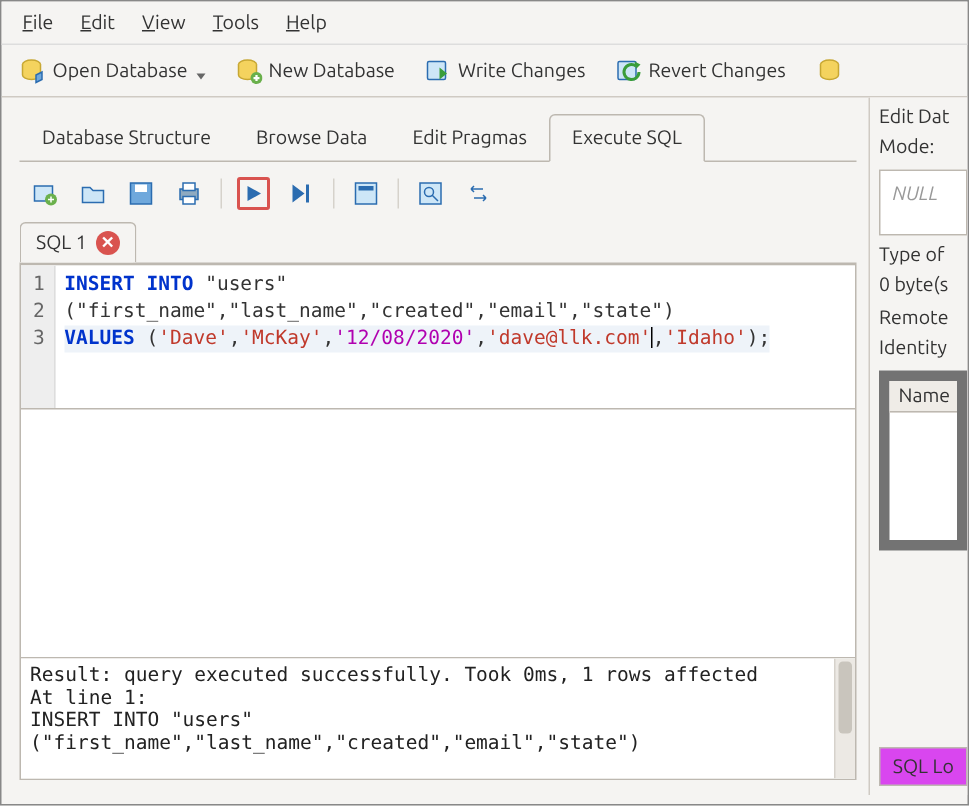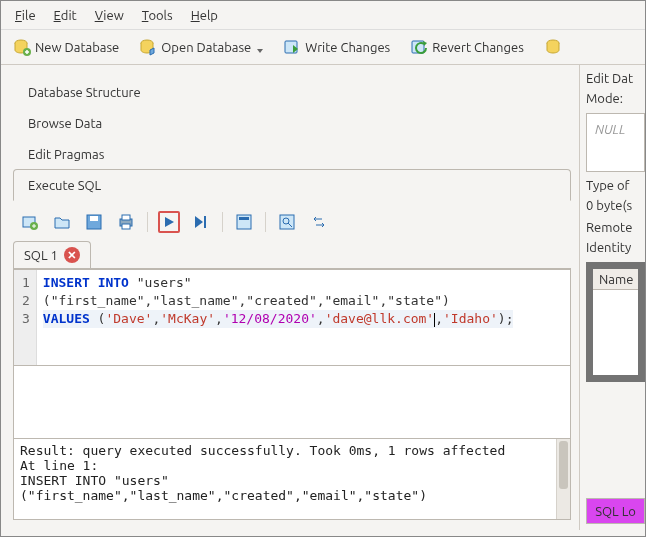--- a/index.html
+++ b/index.html
@@ -66,21 +66,20 @@
     overflow: hidden;
     background: #f5f4f2;
     display: flex;
     flex-direction: column;
     gap: 6px;
   }
   
   .tabs {
     display: flex;
     border-bottom: 1px solid #bdb8b0;
-    flex-direction: column;
   }
   .tab {
     padding: 8px 14px;
     border: 1px solid transparent;
     border-bottom: none;
     border-top-left-radius: 4px;
     border-top-right-radius: 4px;
     cursor: default;
     color: #333;
     position: relative;
@@ -193,21 +192,21 @@
   }
   .scrollbar-v .thumb {
     position:absolute; left:2px; right:2px; top:2px; height:48px;
     background:#c9c5bd; border-radius:3px;
   }
   
   .r-label { font-size:13px; color:#333; white-space:nowrap; }
   .null-box {
     border:1px solid #bdb8b0; background:#fff;
     padding:8px; color:#999; font-style:italic;
-    margin-top:2px; height:59px; overflow:hidden;
+    margin-top:2px; height:44px; overflow:hidden;
   }
   .r-btn {
     border:1px solid #bdb8b0; background:#d946ef;
     padding:5px 6px; text-align:center; margin-top:auto;
     white-space:nowrap; overflow:hidden;
   }
   .name-box { border:7px solid #737373; background:#fff; height:120px; margin-top:2px;}
   .name-head { background:#efece7; border-bottom:1px solid #bdb8b0; padding:3px 6px;}
 </style>
 </head>
@@ -219,33 +218,33 @@
   <div class="menu-item"><span class="mn">V</span>iew</div>
   <div class="menu-item"><span class="mn">T</span>ools</div>
   <div class="menu-item"><span class="mn">H</span>elp</div>
 </div>
 
 <div class="toolbar">
   <div class="tbtn">
     <svg width="18" height="18">
         <ellipse cx="8" cy="5" rx="6" ry="3" fill="#f4d35e" stroke="#c7a733"></ellipse>
         <path d="M2 5v7c0 1.6 2.7 3 6 3s6-1.4 6-3V5" fill="#f4d35e" stroke="#c7a733"></path>
+        <path d="M11 12l4-2v5l-4 2z" fill="#6fa8dc" stroke="#2b6cb0"></path>
+      </svg>
+    <span>Open Database</span>
+    <span class="dropdown-caret"></span>
+  </div>
+  <div class="tbtn">
+    <svg width="18" height="18">
+        <ellipse cx="8" cy="5" rx="6" ry="3" fill="#f4d35e" stroke="#c7a733"></ellipse>
+        <path d="M2 5v7c0 1.6 2.7 3 6 3s6-1.4 6-3V5" fill="#f4d35e" stroke="#c7a733"></path>
         <circle cx="14" cy="14" r="4" fill="#6ab04c"></circle>
         <path d="M14 12v4M12 14h4" stroke="#fff" stroke-width="1.5"></path>
       </svg>
     <span>New Database</span>
-  </div>
-  <div class="tbtn">
-    <svg width="18" height="18">
-        <ellipse cx="8" cy="5" rx="6" ry="3" fill="#f4d35e" stroke="#c7a733"></ellipse>
-        <path d="M2 5v7c0 1.6 2.7 3 6 3s6-1.4 6-3V5" fill="#f4d35e" stroke="#c7a733"></path>
-        <path d="M11 12l4-2v5l-4 2z" fill="#6fa8dc" stroke="#2b6cb0"></path>
-      </svg>
-    <span>Open Database</span>
-    <span class="dropdown-caret"></span>
   </div>
   <div class="tbtn">
     <svg width="18" height="18">
         <rect x="2" y="3" width="12" height="12" rx="1" fill="#cde6f7" stroke="#2b6cb0"></rect>
         <path d="M10 7l5 4-5 4z" fill="#3a9d3a"></path>
       </svg>
     <span>Write Changes</span>
   </div>
   <div class="tbtn">
     <svg width="18" height="18">

